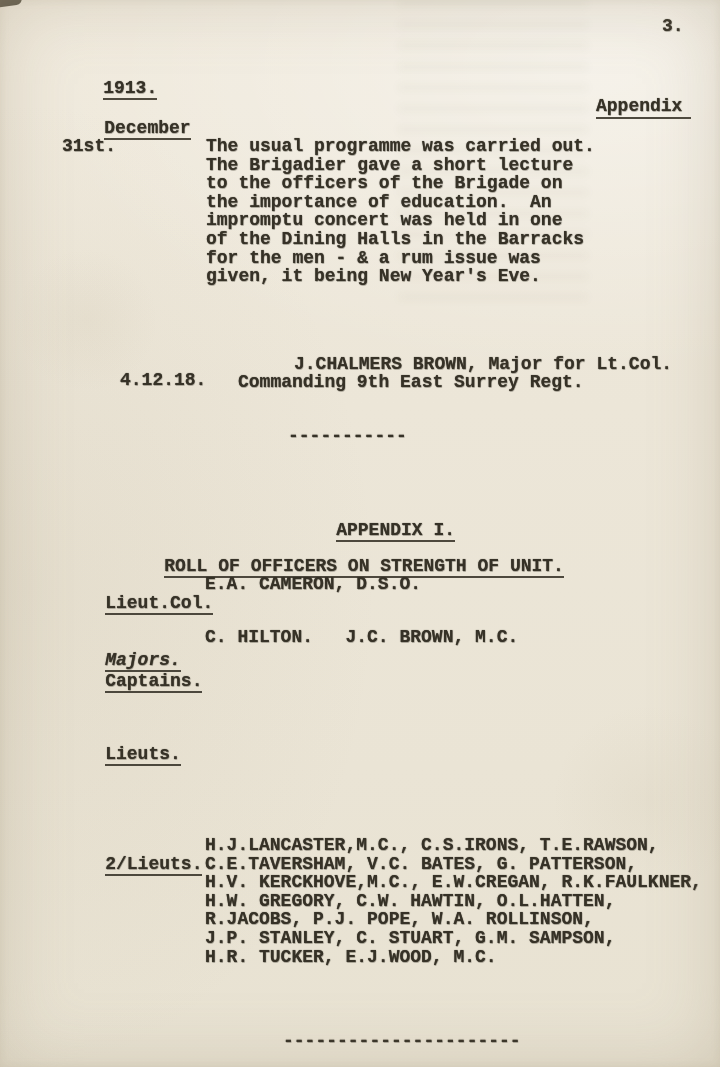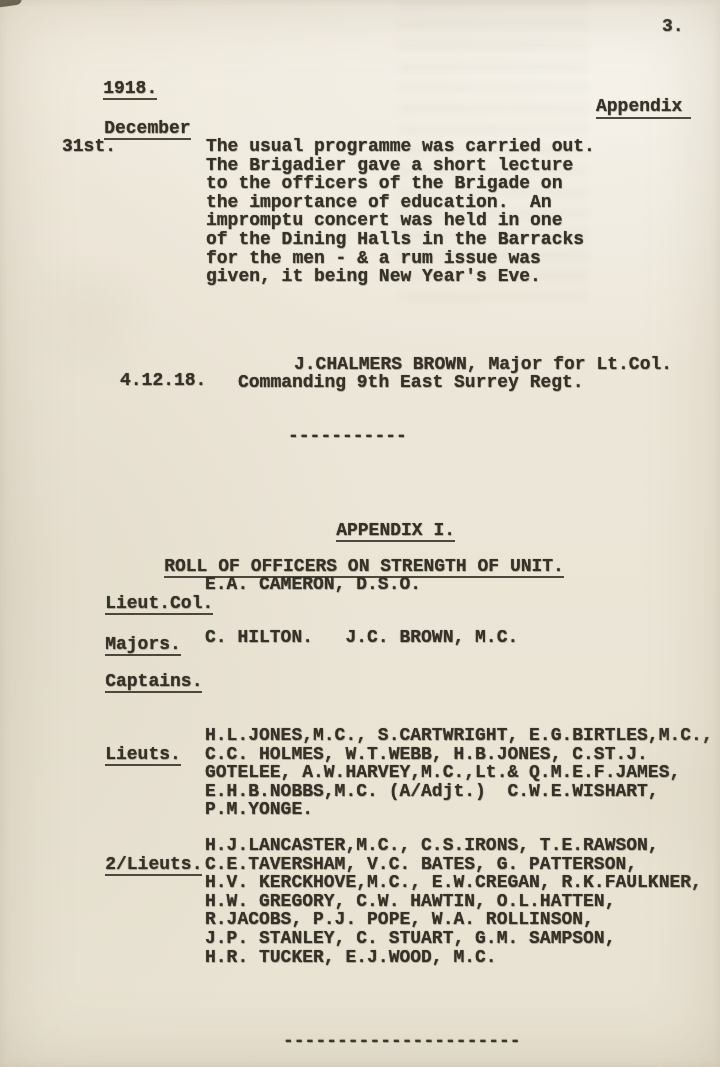--- a/index.html
+++ b/index.html
@@ -54,21 +54,21 @@
 <body>
 
 <div class="doc">
 
   <div class="showthrough"></div>
   <div class="corner-mark"></div>
 
   <div class="t" style="left:662px;top:17px;">3.</div>
 
   <div class="t" style="left:60px;top:60px;">
-    <span class="u">1918.</span>
+    <span class="u">1913.</span>
   </div>
 
   <div class="t" style="left:596px;top:60px;">
     <span class="u u-ext">Appendix</span>
   </div>
 
   <div class="t" style="left:61px;top:100px;">
     <span class="u">December</span>
   </div>
 
@@ -97,37 +97,32 @@
 
   <div class="t" style="left:121px;top:538px;">
     <span class="u">ROLL OF OFFICERS ON STRENGTH OF UNIT.</span>
   </div>
 
   <div class="t" style="left:62px;top:575px;">
     <span class="u">Lieut.Col.</span>
   </div>
   <div class="t" style="left:205px;top:575px;">E.A. CAMERON, D.S.O.</div>
 
-  <div class="t" style="left:62px;top:616px;">
+  <div class="t" style="left:62px;top:632px;font-style:italic;">
     <span class="u">Majors.</span>
   </div>
   <div class="t" style="left:205px;top:616px;margin-top:12px;">C. HILTON.   J.C. BROWN, M.C.</div>
 
   <div class="t" style="left:62px;top:653px;">
     <span class="u">Captains.</span>
   </div>
 
   <div class="t" style="left:62px;top:726px;">
     <span class="u">Lieuts.</span>
   </div>
-  <div class="t" style="left:205px;top:726px;">H.L.JONES,M.C., S.CARTWRIGHT, E.G.BIRTLES,M.C.,
-C.C. HOLMES, W.T.WEBB, H.B.JONES, C.ST.J.
-GOTELEE, A.W.HARVEY,M.C.,Lt.&amp; Q.M.E.F.JAMES,
-E.H.B.NOBBS,M.C. (A/Adjt.)  C.W.E.WISHART,
-P.M.YONGE.</div>
 
   <div class="t" style="left:62px;top:836px;">
     <span class="u">2/Lieuts.</span>
   </div>
   <div class="t" style="left:205px;top:836px;">H.J.LANCASTER,M.C., C.S.IRONS, T.E.RAWSON,
 C.E.TAVERSHAM, V.C. BATES, G. PATTERSON,
 H.V. KERCKHOVE,M.C., E.W.CREGAN, R.K.FAULKNER,
 H.W. GREGORY, C.W. HAWTIN, O.L.HATTEN,
 R.JACOBS, P.J. POPE, W.A. ROLLINSON,
 J.P. STANLEY, C. STUART, G.M. SAMPSON,

